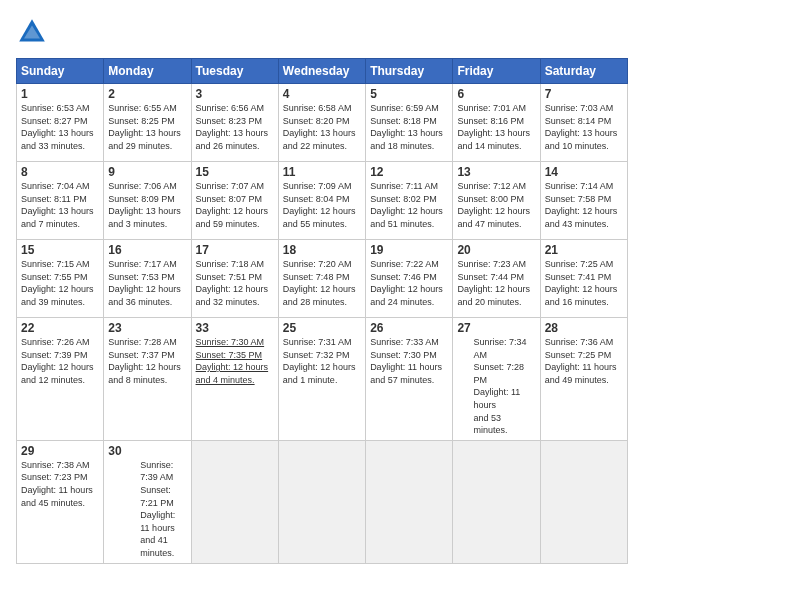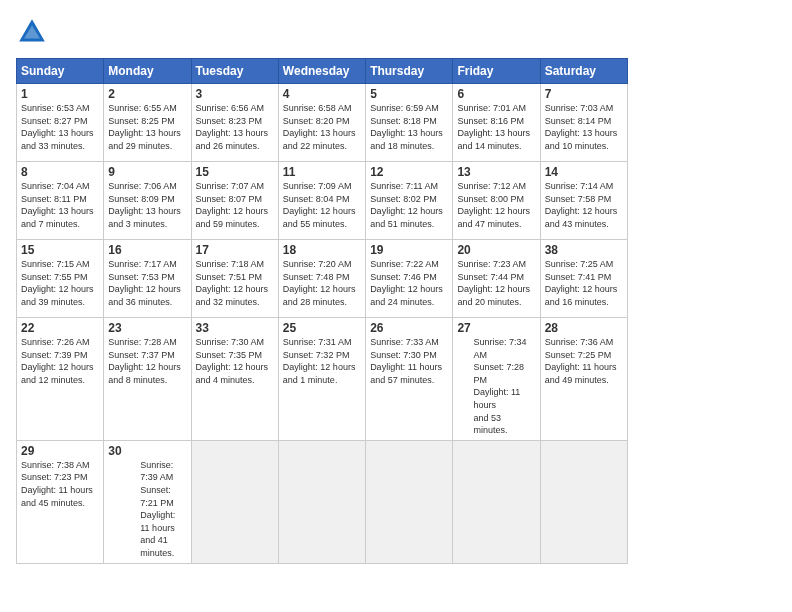--- a/index.html
+++ b/index.html
@@ -260,21 +260,21 @@
 and 24 minutes.</div>
           </td>
           <td>
             <span class="day-num">20</span>
             <div class="day-info" style="white-space: pre-line;">Sunrise: 7:23 AM
 Sunset: 7:44 PM
 Daylight: 12 hours
 and 20 minutes.</div>
           </td>
           <td>
-            <span class="day-num">38</span>
+            <span class="day-num">21</span>
             <div class="day-info" style="white-space: pre-line;">Sunrise: 7:25 AM
 Sunset: 7:41 PM
 Daylight: 12 hours
 and 16 minutes.</div>
           </td>
         </tr>
         <tr>
           <td>
             <span class="day-num">22</span>
             <div class="day-info" style="white-space: pre-line;">Sunrise: 7:26 AM
@@ -284,21 +284,21 @@
           </td>
           <td>
             <span class="day-num">23</span>
             <div class="day-info" style="white-space: pre-line;">Sunrise: 7:28 AM
 Sunset: 7:37 PM
 Daylight: 12 hours
 and 8 minutes.</div>
           </td>
           <td>
             <span class="day-num">33</span>
-            <div class="day-info" style="white-space: pre-line;">Sunrise: 7:30 AM
+            <div class="day-info" style="white-space: pre-line; text-decoration: underline;">Sunrise: 7:30 AM
 Sunset: 7:35 PM
 Daylight: 12 hours
 and 4 minutes.</div>
           </td>
           <td>
             <span class="day-num">25</span>
             <div class="day-info" style="white-space: pre-line;">Sunrise: 7:31 AM
 Sunset: 7:32 PM
 Daylight: 12 hours
 and 1 minute.</div>

